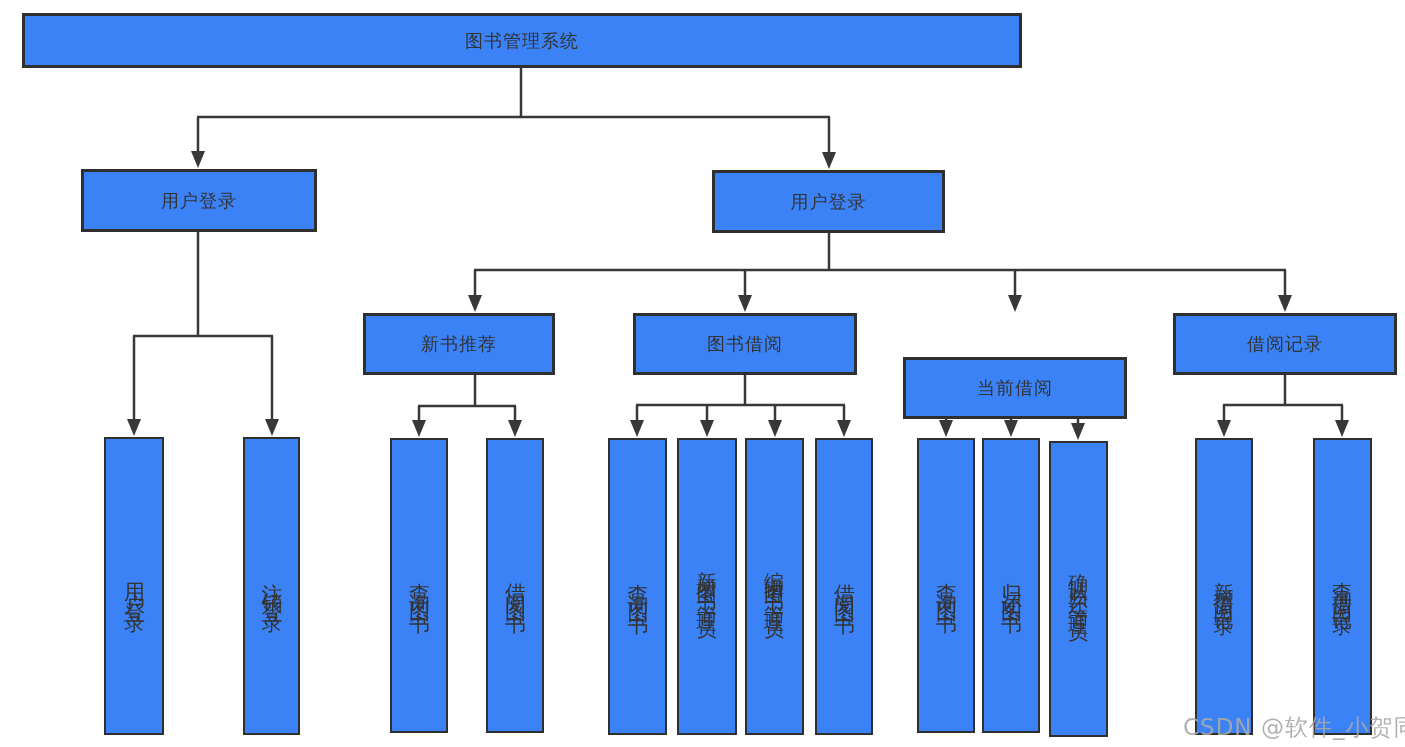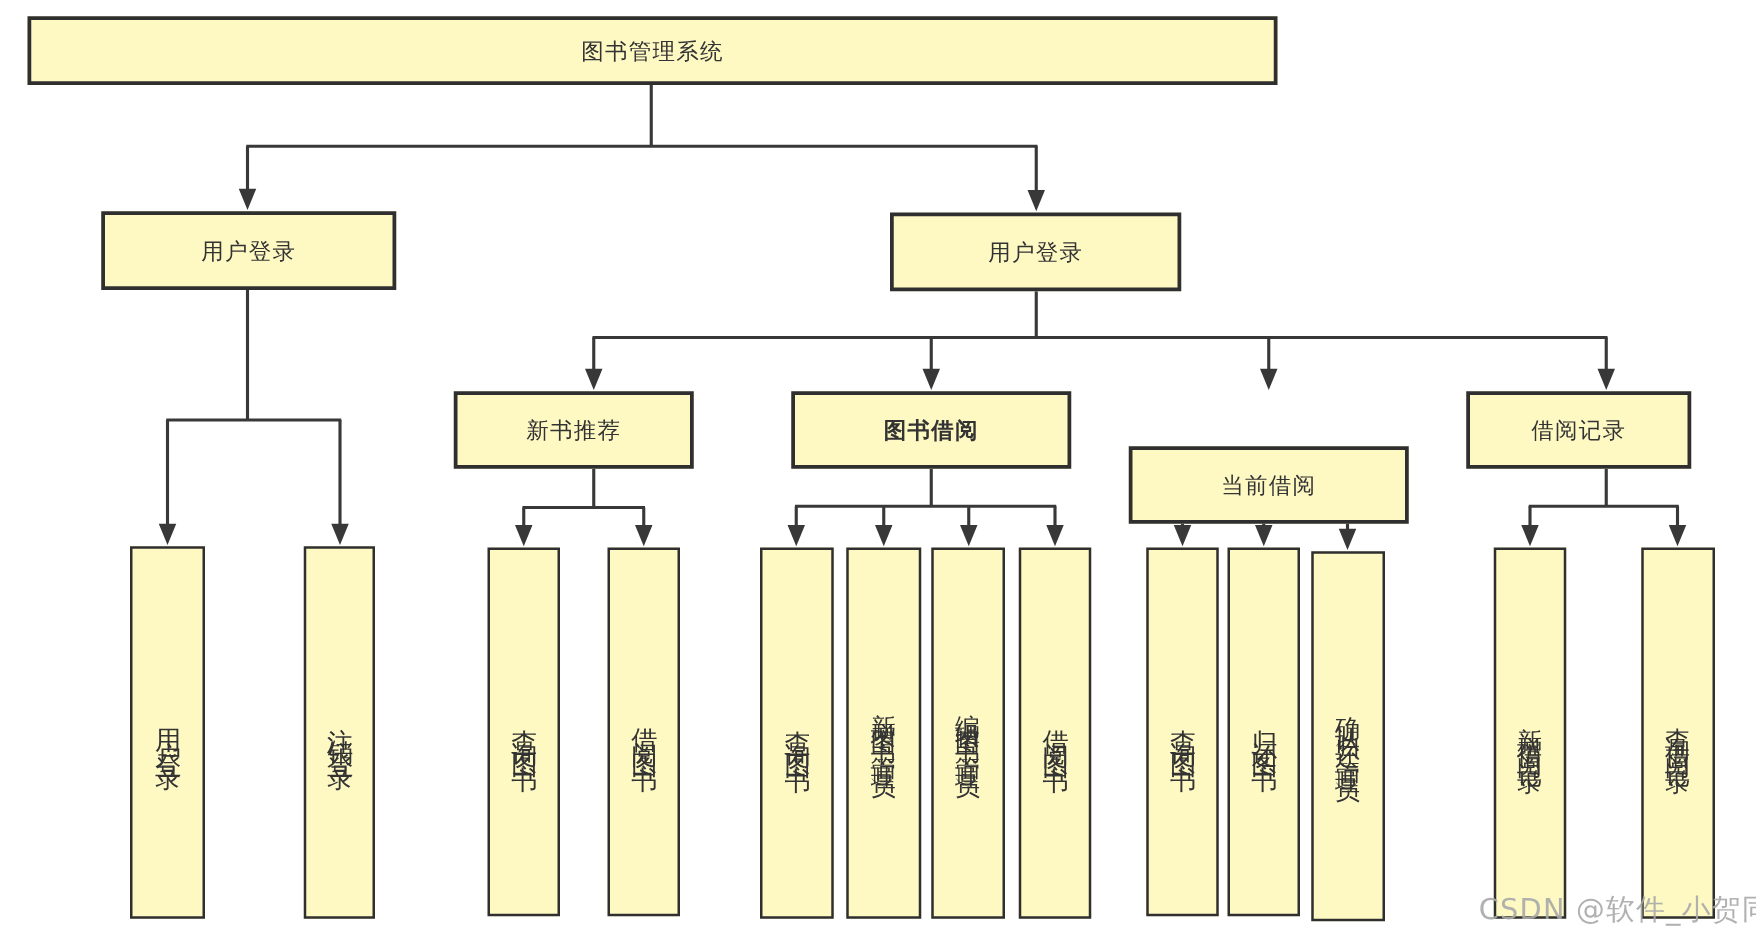--- a/index.html
+++ b/index.html
@@ -8,21 +8,21 @@
     position:relative;
     background:#ffffff;
     font-family:"DejaVu Sans","Liberation Sans",sans-serif;
     color:#333333;
     overflow:hidden;
   }
   .diagram { position:absolute; left:0; top:0; width:1405px; height:747px; }
   .connectors { position:absolute; left:0; top:0; z-index:1; }
   .node {
     position:absolute;
-    background:#fef9c3;
+    background:#3b82f6;
     border:3px solid #2f2f2f;
     display:flex;
     align-items:center;
     justify-content:center;
     z-index:2;
     font-size:18px;
     letter-spacing:1px;
     white-space:nowrap;
   }
   .node.leaf { border-width:2.5px; }
@@ -44,23 +44,23 @@
     color:rgba(168,168,168,0.9);
     letter-spacing:1px;
     white-space:nowrap;
   }
 
   
   .n-root   { left:22px;  top:13px;  width:1000px; height:55px; }
   .n-login  { left:81px;  top:169px; width:236px;  height:63px; }
   .n-mgmt   { left:712px; top:170px; width:233px;  height:63px; }
   .n-newbk  { left:363px; top:313px; width:192px;  height:62px; }
-  .n-bkbor  { left:633px; top:313px; width:224px;  height:62px;font-weight:bold; }
+  .n-bkbor  { left:633px; top:313px; width:224px;  height:62px; }
   .n-curbor { left:903px; top:313px; width:224px;  height:62px;margin-top:44px; }
-  .n-borrec { left:1173px;top:313px; width:180px;  height:62px; }
+  .n-borrec { left:1173px;top:313px; width:224px;  height:62px; }
 
   .n-lf1  { left:104px;  top:437px; width:60px; height:298px; }
   .n-lf2  { left:243px;  top:437px; width:57px; height:298px; }
   .n-lf3  { left:390px;  top:438px; width:58px; height:295px; }
   .n-lf4  { left:486px;  top:438px; width:58px; height:295px; }
   .n-lf5  { left:608px;  top:438px; width:59px; height:297px; }
   .n-lf6  { left:677px;  top:438px; width:60px; height:297px; }
   .n-lf7  { left:745px;  top:438px; width:59px; height:297px; }
   .n-lf8  { left:815px;  top:438px; width:58px; height:297px; }
   .n-lf9  { left:917px;  top:438px; width:58px; height:295px; }

